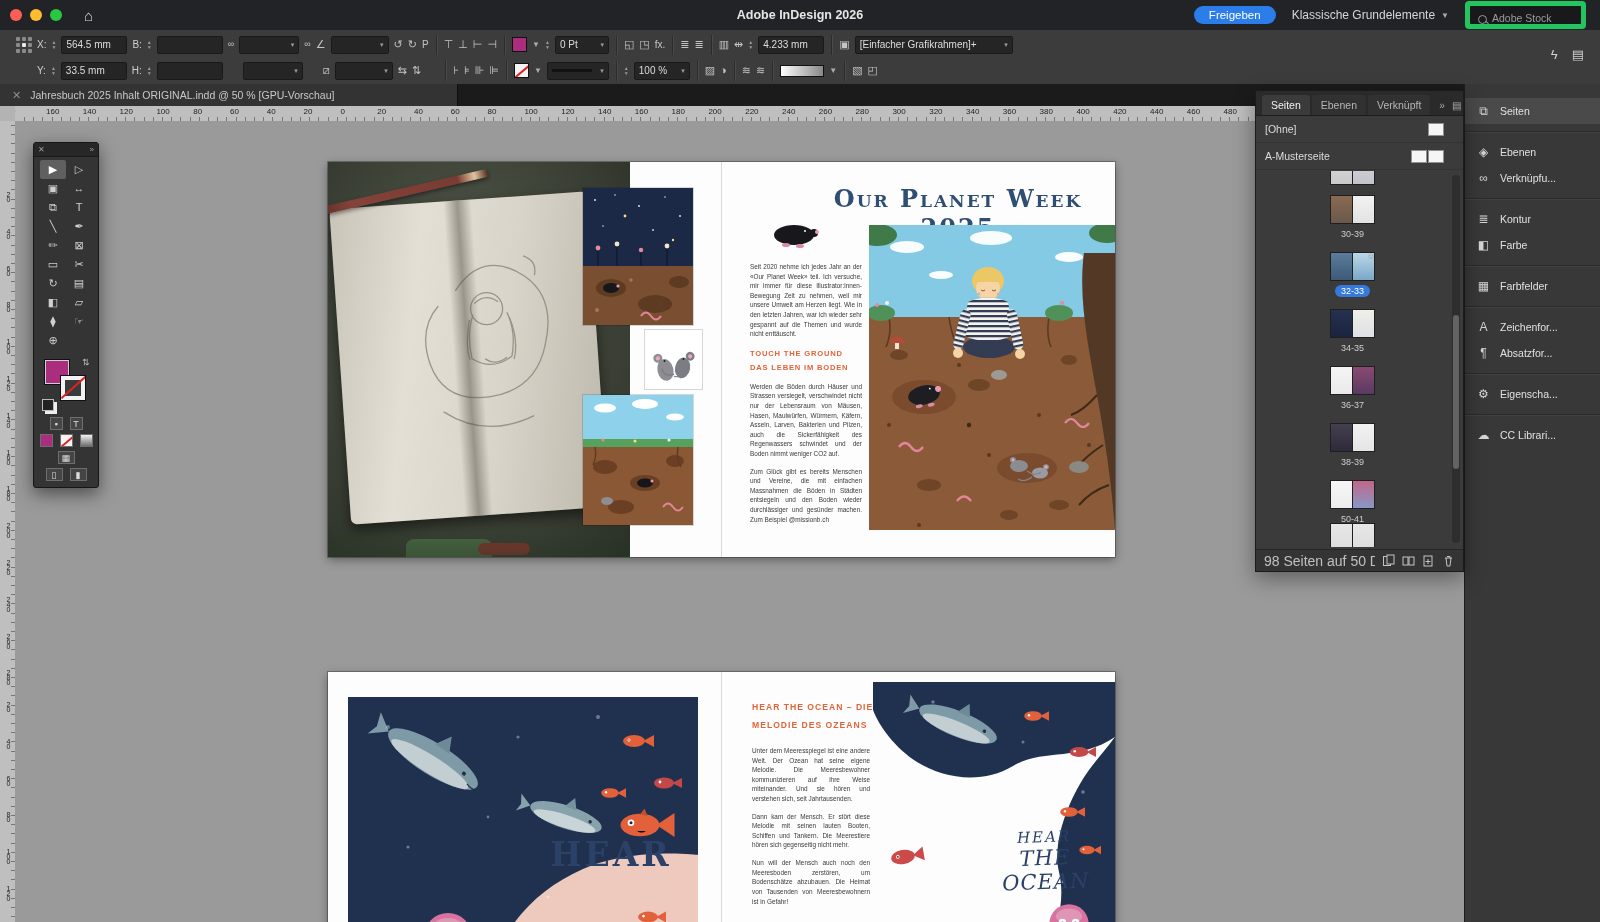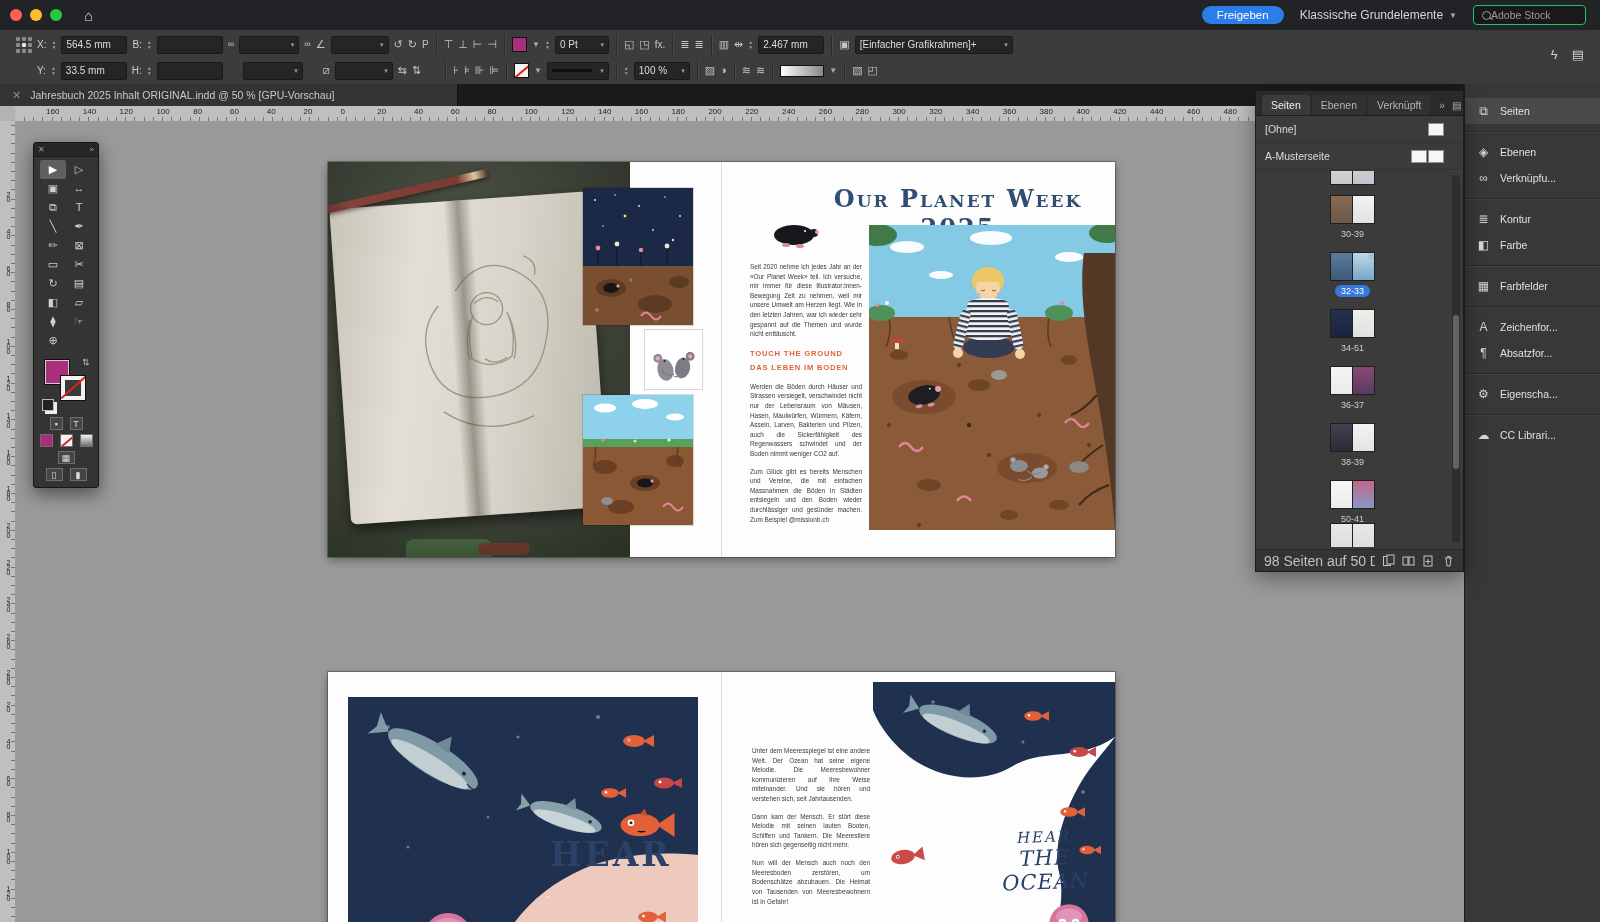--- a/index.html
+++ b/index.html
@@ -12,21 +12,21 @@
            display:flex;align-items:center;color:#ddd;font-size:12.5px;border-bottom:1px solid #141414}
   .lights{display:flex;gap:8px;margin-left:10px}
   .light{width:12px;height:12px;border-radius:50%}
   .light.red{background:#ff5f57}.light.yellow{background:#febc2e}.light.green{background:#28c840}
   .home-ic{margin-left:22px;font-size:15px;color:#d8d8d8}
   .mb-title{position:absolute;left:0;right:0;text-align:center;color:#e6e6e6;font-weight:bold;pointer-events:none}
   .mb-right{margin-left:auto;display:flex;align-items:center;gap:16px;margin-right:14px;z-index:2}
   .share-btn{background:var(--accent-blue,#2b7de9);color:#fff;font-size:11.5px;padding:3px 15px;border-radius:11px}
   .workspace{display:flex;align-items:center;gap:6px;color:#d6d6d6;font-size:12px}
   .chev{font-size:8px;color:#aaa}
-  .stock{display:flex;align-items:center;background:#19191b;border:1px solid #22c55e;border-radius:4px;
+  .stock{display:flex;align-items:flex-end;gap:5px;background:#19191b;border:5px solid #22c55e;border-radius:4px;
          height:18px;padding:0 8px;color:#9a9a9a;font-size:10.5px;width:95px}
   .mag{width:7px;height:7px;border:1.3px solid #9a9a9a;border-radius:50%;position:relative;flex:none}
   .mag::after{content:"";position:absolute;left:6px;top:6px;width:4px;height:1.3px;background:#9a9a9a;transform:rotate(45deg)}
 
   
   .controlbar{position:absolute;left:0;top:30px;width:1600px;height:54px;background:#3c3c3c;border-bottom:1px solid #191919}
   .cb-row{position:absolute;left:16px;right:70px;height:27px;display:flex;align-items:center;gap:5px;color:#c8c8c8}
   .cb-row.r1{top:1px}.cb-row.r2{top:27px}
   .cb-label{font-size:10px;color:#cfcfcf}
   .stepper{display:inline-flex;flex-direction:column;justify-content:center;font-size:5px;line-height:5px;color:#9a9a9a}
@@ -166,20 +166,21 @@
 
 <div class="app">
 
   <header class="menubar">
     <div class="lights">
       <span class="light red"></span>
       <span class="light yellow"></span>
       <span class="light green"></span>
     </div>
     <span class="home-ic">⌂</span>
+    <span class="mb-title">Adobe InDesign 2026</span>
     <div class="mb-right">
       <span class="share-btn">Freigeben</span>
       <span class="workspace">
         <span>Klassische Grundelemente</span>
         <span class="chev">▼</span>
       </span>
       <span class="stock">
         <span class="mag"></span>
         <span>Adobe Stock</span>
       </span>
@@ -227,21 +228,21 @@
       <span class="icon-btn">◱</span>
       <span class="icon-btn">◳</span>
       <span class="icon-btn" style="font-size:10px">fx.</span>
       <span class="vsep"></span>
       <span class="icon-btn">≣</span>
       <span class="icon-btn">≣</span>
       <span class="vsep"></span>
       <span class="icon-btn">▥</span>
       <span class="icon-btn">⇹</span>
       <span class="stepper">▲<br>▼</span>
-      <span class="fld" style="width:56px">2.467 mm</span>
+      <span class="fld" style="width:56px">4.233 mm</span>
       <span class="vsep"></span>
       <span class="icon-btn">▣</span>
       <span class="fld dd" style="width:148px">[Einfacher Grafikrahmen]+</span>
     </div>
     <div class="cb-row r2">
       <span style="width:16px"></span>
       <span class="cb-label">Y:</span>
       <span class="stepper">▲<br>▼</span>
       <span class="fld" style="width:56px">33.5 mm</span>
       <span class="cb-label">H:</span>
@@ -654,20 +655,24 @@
             <circle cx="250" cy="20" r="2"></circle>
           <circle cx="60" cy="150" r="1.6"></circle>
             <circle cx="200" cy="200" r="1.6"></circle>
             <circle cx="140" cy="120" r="1.4"></circle>
         </g>
       </svg>
       <div class="hear-big">HEAR</div>
 
       <div class="spine"></div>
 
+      <div class="s2-heading">
+        <div>Hear the Ocean – die</div>
+        <div>Melodie des Ozeans</div>
+      </div>
       <div class="s2-text">
         <p>Unter dem Meeresspiegel ist eine andere Welt. Der Ozean hat seine eigene Melodie. Die Meeresbewohner kommunizieren auf ihre Weise miteinander. Und sie hören und verstehen sich, seit Jahrtausenden.</p>
         <p>Dann kam der Mensch. Er stört diese Melodie mit seinen lauten Booten, Schiffen und Tankern. Die Meerestiere hören sich gegenseitig nicht mehr.</p>
         <p>Nun will der Mensch auch noch den Meeresboden zerstören, um Bodenschätze abzubauen. Die Heimat von Tausenden von Meeresbewohnern ist in Gefahr!</p>
       </div>
 
       <svg class="abs" style="left:545px;top:10px" width="242" height="385" viewBox="0 0 242 385">
         <path d="M0,0 H242 V55 C205,80 170,66 140,84 C108,103 70,96 44,80 C22,66 6,44 0,28 Z" fill="#20304f"></path>
         <path d="M242,55 V330 C216,348 192,336 180,300 C170,268 196,232 186,190 C178,156 200,110 216,88 C224,77 234,66 242,55 Z" fill="#20304f"></path>
         <g transform="translate(85,42) rotate(22) scale(0.8)">
@@ -820,21 +825,21 @@
           </div><div class="plabel">30-39</div></div>
         <div class="page-item"><div class="pair">
             <div class="pg" style="background: linear-gradient(rgb(91, 125, 154), rgb(61, 90, 120));"></div>
             <div class="pg" style="background: linear-gradient(rgb(188, 216, 232), rgb(121, 167, 199));">
               <span class="pmark">A</span>
             </div>
           </div><div class="plabel selected">32-33</div></div>
         <div class="page-item"><div class="pair">
             <div class="pg" style="background: linear-gradient(rgb(38, 49, 79), rgb(26, 36, 64));"></div>
             <div class="pg" style="background: linear-gradient(rgb(240, 239, 232), rgb(221, 225, 229));"></div>
-          </div><div class="plabel">34-51</div></div>
+          </div><div class="plabel">34-35</div></div>
         <div class="page-item"><div class="pair">
             <div class="pg" style="background: linear-gradient(rgb(244, 244, 244), rgb(234, 234, 234));"></div>
             <div class="pg" style="background: linear-gradient(rgb(138, 74, 114), rgb(89, 58, 97));"></div>
           </div><div class="plabel">36-37</div></div>
         <div class="page-item"><div class="pair">
             <div class="pg" style="background: linear-gradient(rgb(69, 64, 80), rgb(46, 42, 57));"></div>
             <div class="pg" style="background: linear-gradient(rgb(242, 242, 242), rgb(229, 229, 229));"></div>
           </div><div class="plabel">38-39</div></div>
         <div class="page-item"><div class="pair">
             <div class="pg" style="background: linear-gradient(rgb(246, 246, 246), rgb(236, 236, 236));"></div>

